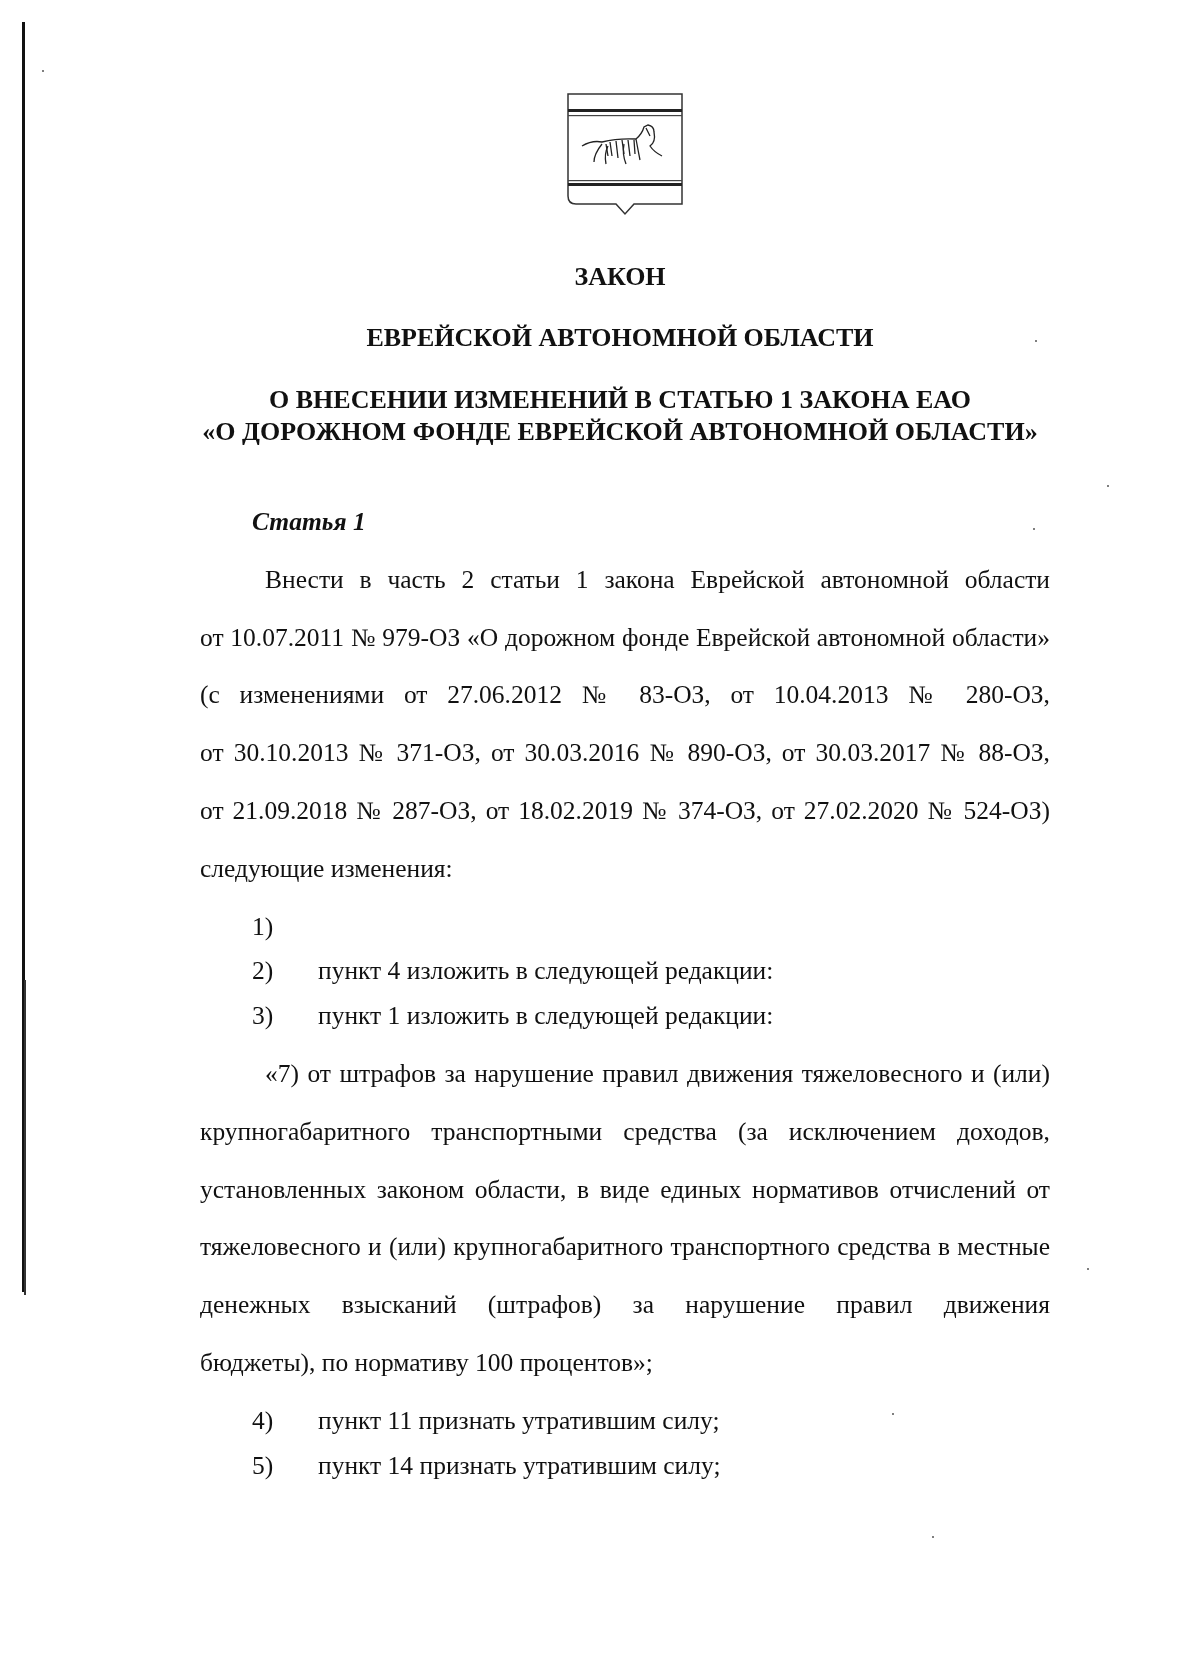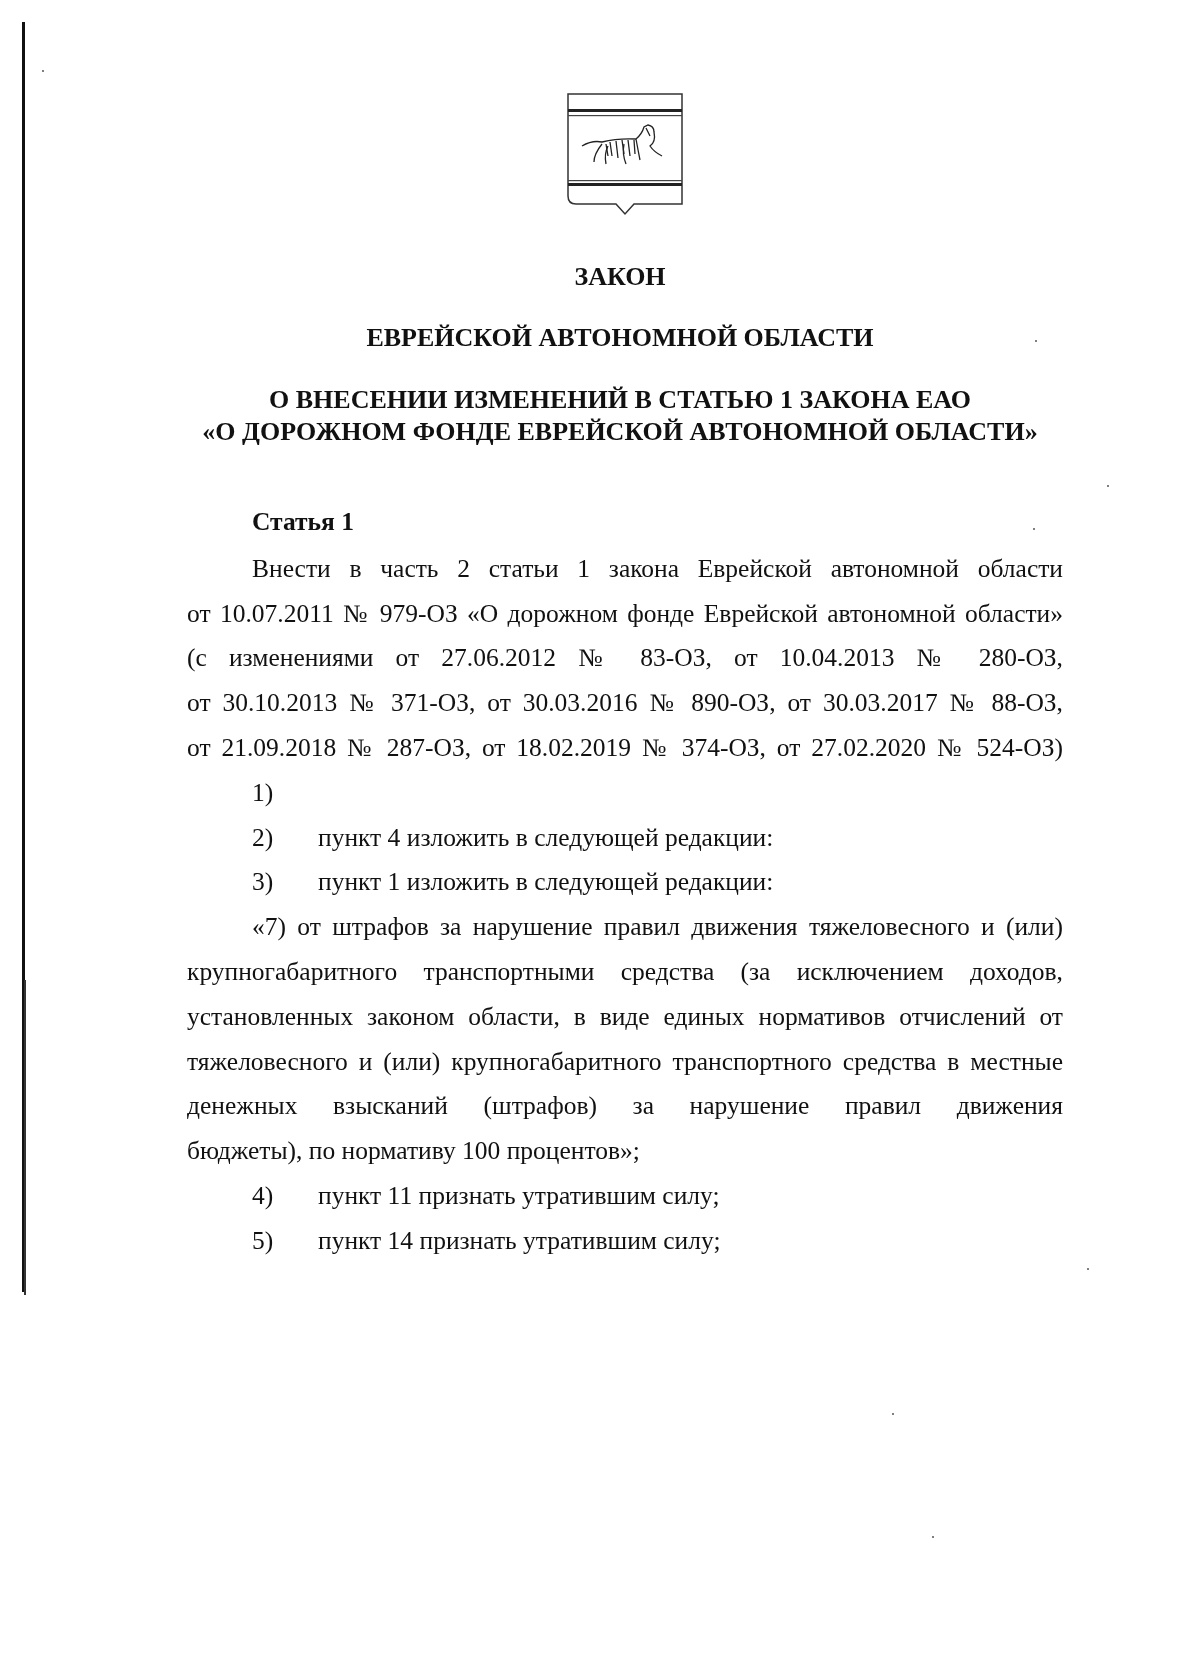--- a/index.html
+++ b/index.html
@@ -10,22 +10,22 @@
     .speck { position: absolute; width: 2px; height: 2px; background: #555; border-radius: 1px; }
 
     .emblem { position: absolute; left: 566px; top: 92px; width: 118px; height: 128px; }
 
     .heading { position: absolute; left: 0; width: 1240px; text-align: center; font-weight: bold; font-size: 26px; letter-spacing: 0; }
     .h-law { top: 262px; }
     .h-region { top: 323px; }
     .h-title { top: 384px; line-height: 32px; }
 
     .page { position: absolute; left: 187px; width: 876px; top: 500px; font-size: 25.5px; line-height: 44.8px; }
-    .article-title { font-weight: bold; padding-left: 65px; margin-bottom: 2px; }
-    p { margin: 0; text-align: justify; text-align-last: left; }
+    .article-title { font-weight: bold; padding-left: 65px; margin-bottom: 2px; font-style: italic; }
+    p { margin: 13px; text-align: justify; text-align-last: left; }
     .indent { text-indent: 65px; }
     .justify-all { text-align-last: justify; }
     .item { display: flex; padding-left: 65px; }
     .item .num { width: 66px; flex: none; }
   </style>
 </head>
 <body>
 
 <div class="scan-line"></div>
 <div class="scan-line thin"></div>
@@ -58,20 +58,21 @@
 
 <div class="page">
   <div class="article-title">Статья 1</div>
 
   <div>
     <p class="indent justify-all">Внести в часть 2 статьи 1 закона Еврейской автономной области</p>
     <p class="justify-all">от 10.07.2011 № 979-ОЗ «О дорожном фонде Еврейской автономной области»</p>
     <p class="justify-all">(с изменениями от 27.06.2012 № 83-ОЗ, от 10.04.2013 № 280-ОЗ,</p>
     <p class="justify-all">от 30.10.2013 № 371-ОЗ, от 30.03.2016 № 890-ОЗ, от 30.03.2017 № 88-ОЗ,</p>
     <p class="justify-all">от 21.09.2018 № 287-ОЗ, от 18.02.2019 № 374-ОЗ, от 27.02.2020 № 524-ОЗ)</p>
+    <p>следующие изменения:</p>
   </div>
 
   <div class="item">
     <span class="num">1)</span>
   </div>
   <div class="item">
     <span class="num">2)</span>
     <span>пункт 4 изложить в следующей редакции:</span>
   </div>
 

